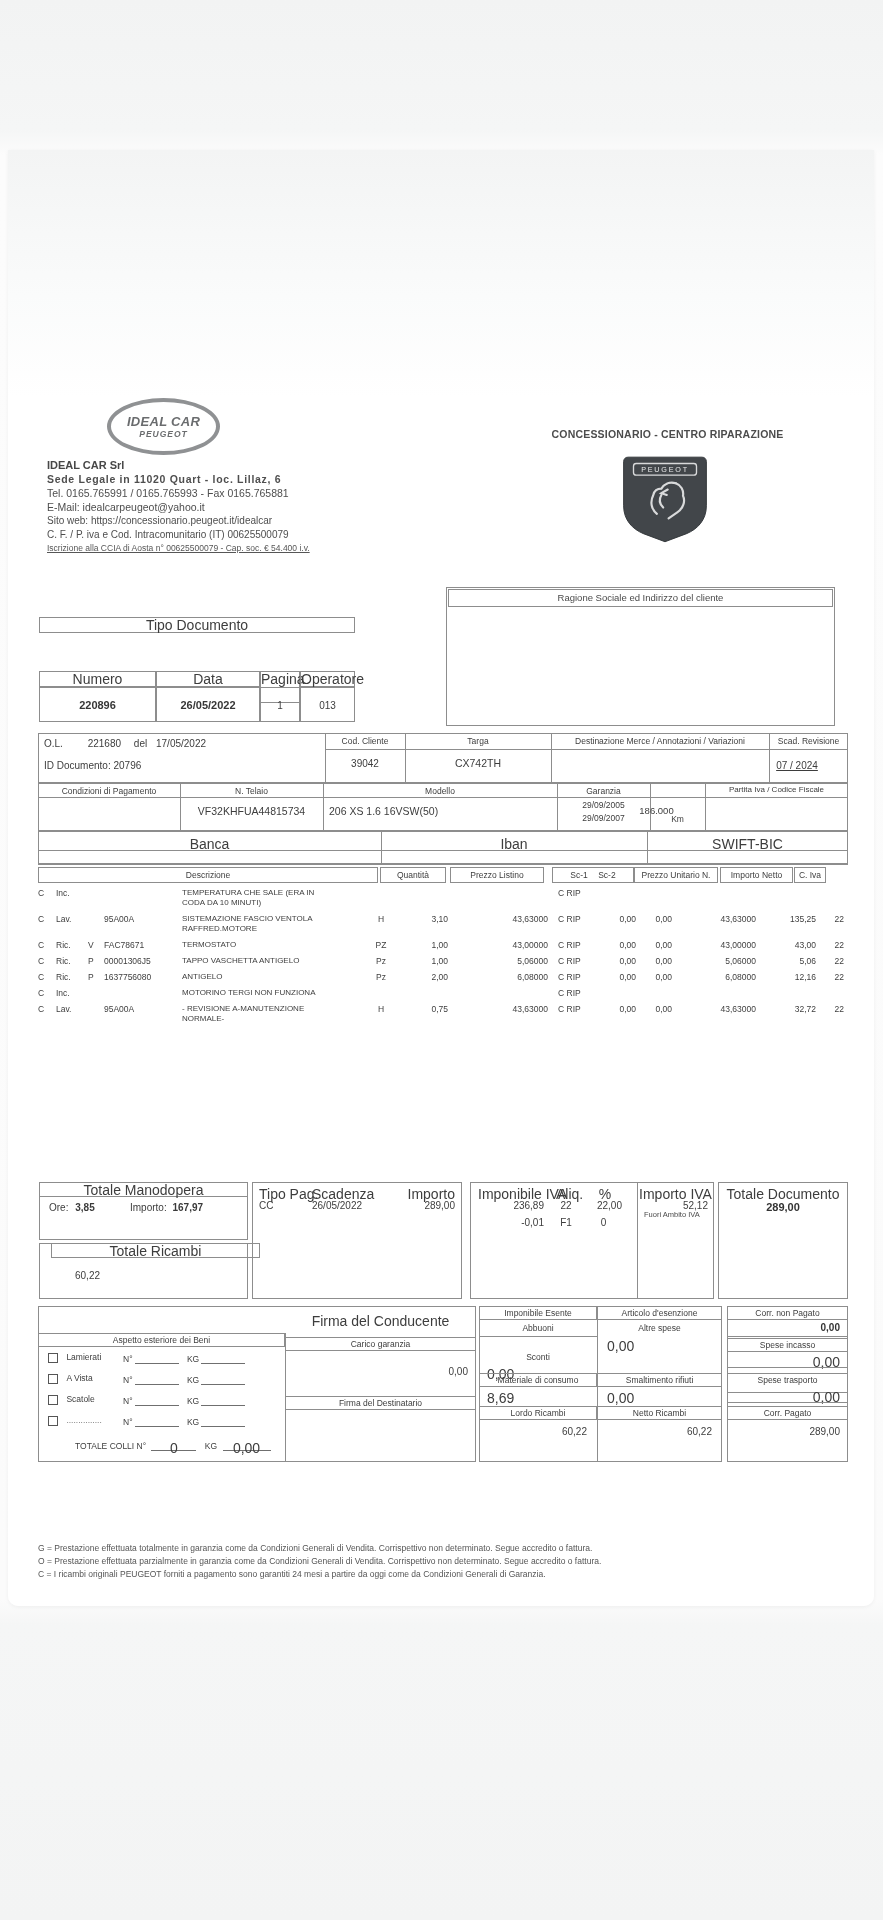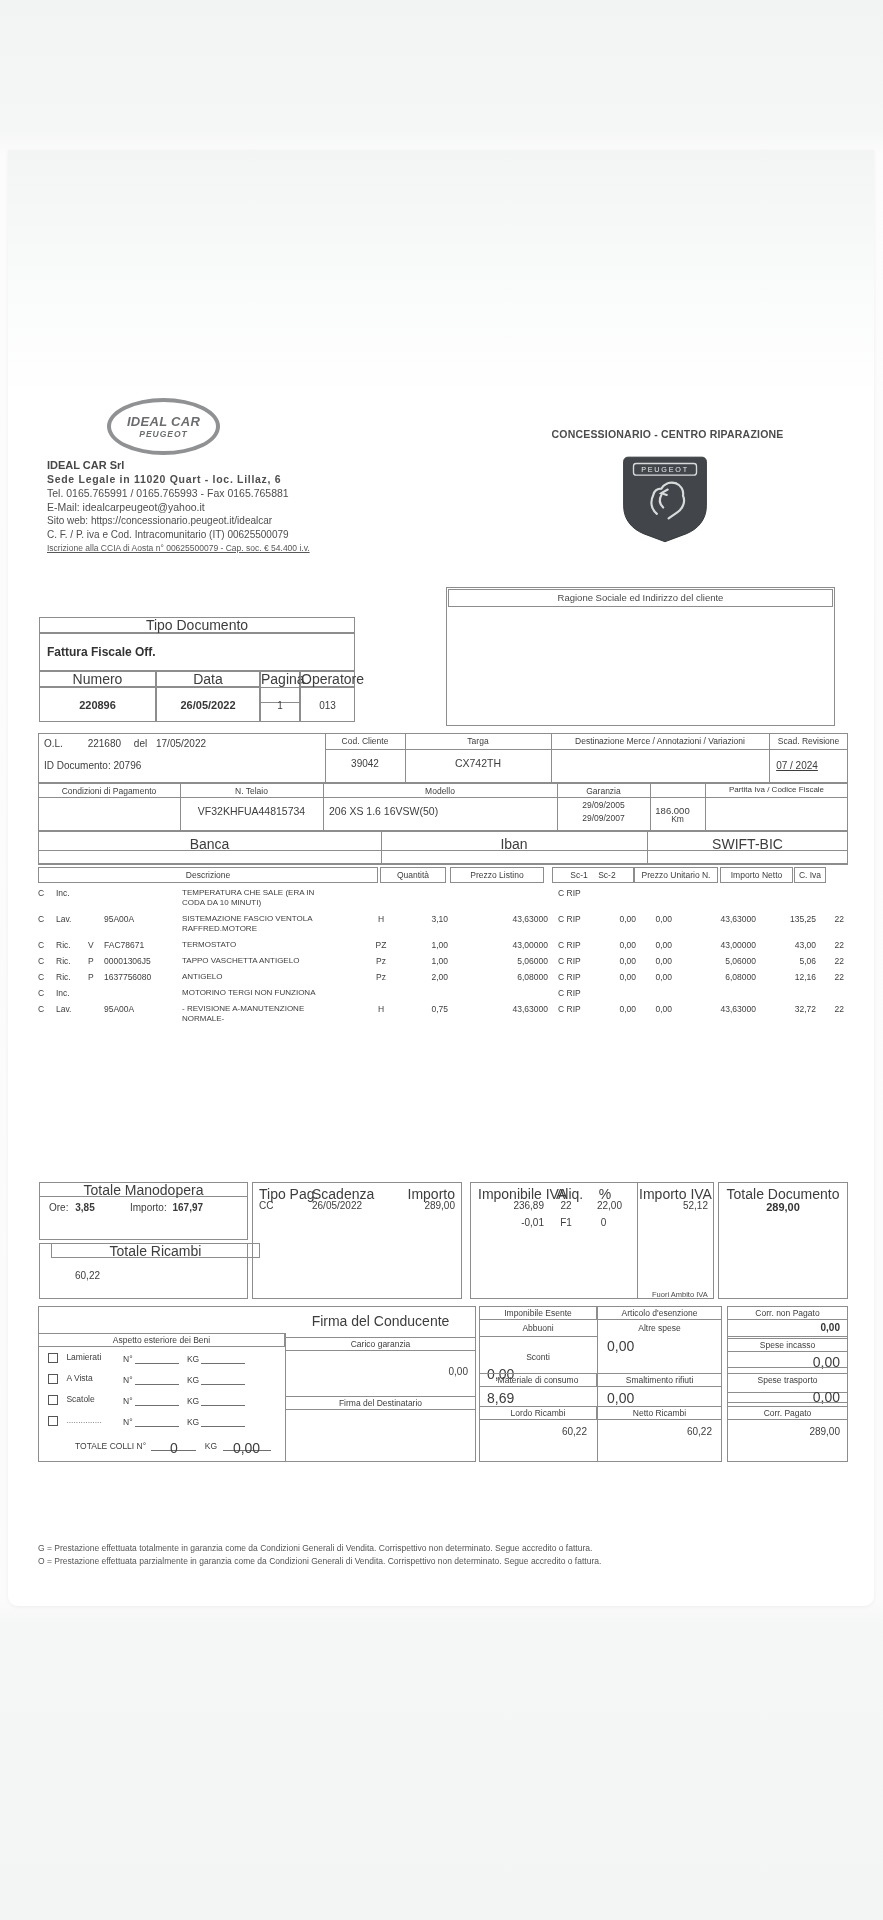--- a/index.html
+++ b/index.html
@@ -66,23 +66,20 @@
       <path d="M62 31 c6 2 9 8 8 14 c3 6 0 14 -6 18 l-10 7"></path>
       <path d="M46 44 c-3 5 -2 10 2 14"></path>
       <path d="M53 38 l-7 4 6 2"></path>
     </g>
   </svg>
 
   <div class="abs box" style="left:446px;top:587px;width:389px;height:139px;"></div>
   <div class="abs box c f95 lh16" style="left:448px;top:589px;width:385px;height:18px;color:#4a4a4a;">Ragione Sociale ed Indirizzo del cliente</div>
 
   <div class="abs box c f9 lh15" style="left:39px;top:617px;width:316px;height:16px;">Tipo Documento</div>
-  <div class="abs box" style="left:39px;top:633px;width:316px;height:38px;">
-    <div class="b f12 dark" style="margin:11px 0 0 7px;">Fattura Fiscale Off.</div>
-  </div>
   <div class="abs box c f9 lh15" style="left:39px;top:671px;width:117px;height:16px;">Numero</div>
   <div class="abs box c f9 lh15" style="left:156px;top:671px;width:104px;height:16px;">Data</div>
   <div class="abs box c f9 lh15" style="left:260px;top:671px;width:40px;height:32px;">Pagina</div>
   <div class="abs box c f9 lh15" style="left:300px;top:671px;width:55px;height:16px;">Operatore</div>
   <div class="abs box c b f11" style="left:39px;top:687px;width:117px;height:35px;line-height:35px;color:#363636;">220896</div>
   <div class="abs box c b f11" style="left:156px;top:687px;width:104px;height:35px;line-height:35px;color:#363636;">26/05/2022</div>
   <div class="abs box c f10" style="left:260px;top:687px;width:40px;height:35px;line-height:35px;">1</div>
   <div class="abs box c f10" style="left:300px;top:687px;width:55px;height:35px;line-height:35px;">013</div>
 
   <div class="abs box" style="left:38px;top:733px;width:810px;height:50px;"></div>
@@ -115,21 +112,21 @@
   <div class="hline" style="left:38px;top:797px;width:810px;"></div>
   <div class="abs c f85" style="left:38px;top:786px;width:142px;">Condizioni di Pagamento</div>
   <div class="abs c f85" style="left:180px;top:786px;width:143px;">N. Telaio</div>
   <div class="abs c f105" style="left:180px;top:805px;width:143px;">VF32KHFUA44815734</div>
   <div class="abs c f85" style="left:323px;top:786px;width:234px;">Modello</div>
   <div class="abs f105" style="left:329px;top:805px;">206 XS 1.6 16VSW(50)</div>
   <div class="abs c f85" style="left:557px;top:786px;width:93px;">Garanzia</div>
   <div class="abs c f85" style="left:557px;top:800px;width:93px;">29/09/2005</div>
   <div class="abs c f85" style="left:557px;top:813px;width:93px;">29/09/2007</div>
   <div class="abs c f85" style="left:650px;top:786px;width:55px;margin-top:28px;">Km</div>
-  <div class="abs c f95" style="left:634px;top:805px;width:55px;padding-left:11px;">186.000</div>
+  <div class="abs c f95" style="left:618px;top:805px;width:55px;padding-left:11px;">186.000</div>
   <div class="abs c f8" style="left:705px;top:785px;width:143px;">Partita Iva / Codice Fiscale</div>
 
   <div class="abs box" style="left:38px;top:831px;width:810px;height:33px;"></div>
   <div class="vline" style="left:381px;top:831px;height:33px;"></div>
   <div class="vline" style="left:647px;top:831px;height:33px;"></div>
   <div class="hline" style="left:38px;top:850px;width:810px;"></div>
   <div class="abs c f9" style="left:38px;top:836px;width:343px;">Banca</div>
   <div class="abs c f9" style="left:381px;top:836px;width:266px;">Iban</div>
   <div class="abs c f9" style="left:647px;top:836px;width:201px;">SWIFT-BIC</div>
 
@@ -288,21 +285,21 @@
   <div class="abs f9" style="left:556px;top:1186px;">Aliq.</div>
   <div class="abs f9 c" style="left:588px;top:1186px;width:34px;">%</div>
   <div class="abs f9 c" style="left:637px;top:1186px;width:77px;">Importo IVA</div>
   <div class="abs f10 r" style="left:478px;top:1200px;width:66px;">236,89</div>
   <div class="abs f10 c" style="left:552px;top:1200px;width:28px;">22</div>
   <div class="abs f10 r" style="left:585px;top:1200px;width:37px;">22,00</div>
   <div class="abs f10 r" style="left:637px;top:1200px;width:71px;">52,12</div>
   <div class="abs f10 r" style="left:478px;top:1217px;width:66px;">-0,01</div>
   <div class="abs f10 c" style="left:552px;top:1217px;width:28px;">F1</div>
   <div class="abs f10 c" style="left:585px;top:1217px;width:37px;">0</div>
-  <div class="abs f7" style="left:644px;top:1290px;color:#4a4a4a;margin-left:8px;">Fuori Ambito IVA</div>
+  <div class="abs f7" style="left:644px;top:1210px;color:#4a4a4a;">Fuori Ambito IVA</div>
 
   <div class="abs box" style="left:718px;top:1182px;width:130px;height:117px;"></div>
   <div class="abs f9 c" style="left:718px;top:1186px;width:130px;">Totale Documento</div>
   <div class="abs b f11 c" style="left:718px;top:1201px;width:130px;color:#333;">289,00</div>
 
   <div class="abs box" style="left:38px;top:1306px;width:438px;height:156px;"></div>
   <div class="abs c f9" style="left:285px;top:1313px;width:191px;">Firma del Conducente</div>
   <div class="vline" style="left:285px;top:1333px;height:129px;"></div>
   <div class="abs box c f85 lh13" style="left:38px;top:1333px;width:247px;height:14px;">Aspetto esteriore dei Beni</div>
   <div class="abs box c f85 lh13" style="left:285px;top:1337px;width:191px;height:14px;">Carico garanzia</div>
@@ -375,13 +372,14 @@
   <div class="abs f9 r" style="left:727px;top:1354px;width:113px;">0,00</div>
   <div class="hline" style="left:727px;top:1367px;width:121px;"></div>
   <div class="abs box c f85 lh13" style="left:727px;top:1373px;width:121px;height:20px;">Spese trasporto</div>
   <div class="abs f9 r" style="left:727px;top:1389px;width:113px;">0,00</div>
   <div class="hline" style="left:727px;top:1402px;width:121px;"></div>
   <div class="abs box c f85 lh13" style="left:727px;top:1406px;width:121px;height:14px;">Corr. Pagato</div>
   <div class="abs f10 r" style="left:727px;top:1426px;width:113px;">289,00</div>
 
   <div class="abs f85 ink2" style="left:38px;top:1543px;width:800px;">G = Prestazione effettuata totalmente in garanzia come da Condizioni Generali di Vendita. Corrispettivo non determinato. Segue accredito o fattura.</div>
   <div class="abs f85 ink2" style="left:38px;top:1556px;width:800px;">O = Prestazione effettuata parzialmente in garanzia come da Condizioni Generali di Vendita. Corrispettivo non determinato. Segue accredito o fattura.</div>
+  <div class="abs f85 ink2" style="left:38px;top:1569px;width:800px;">C = I ricambi originali PEUGEOT forniti a pagamento sono garantiti 24 mesi a partire da oggi come da Condizioni Generali di Garanzia.</div>
 </div>
 
 </body></html>

